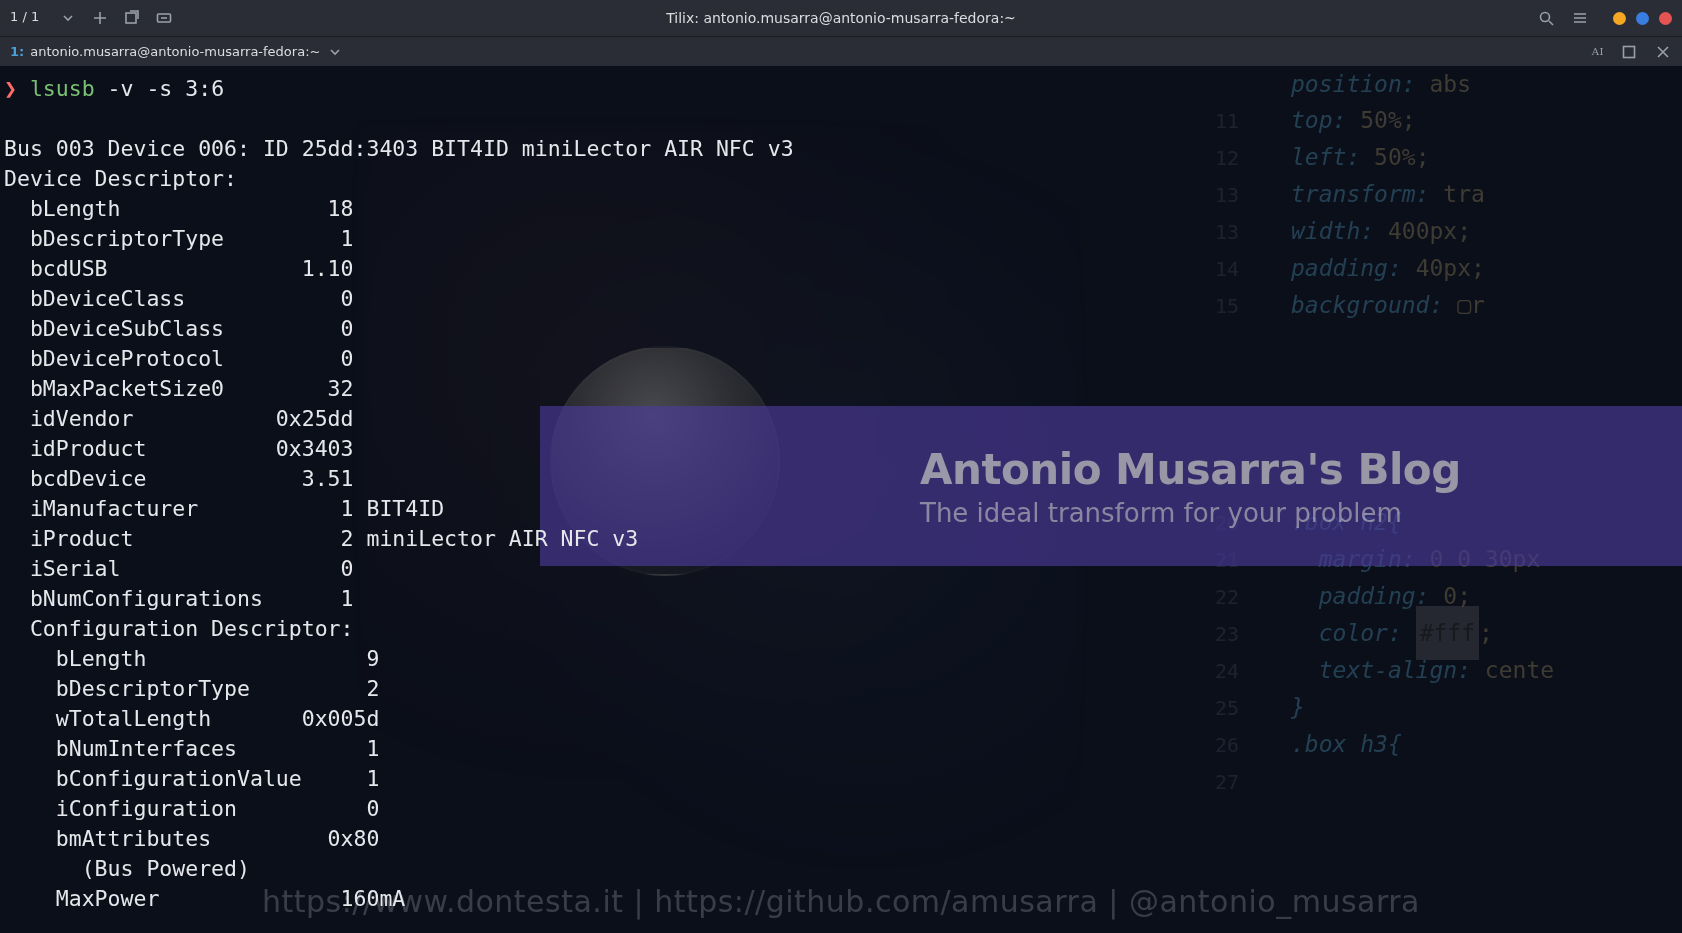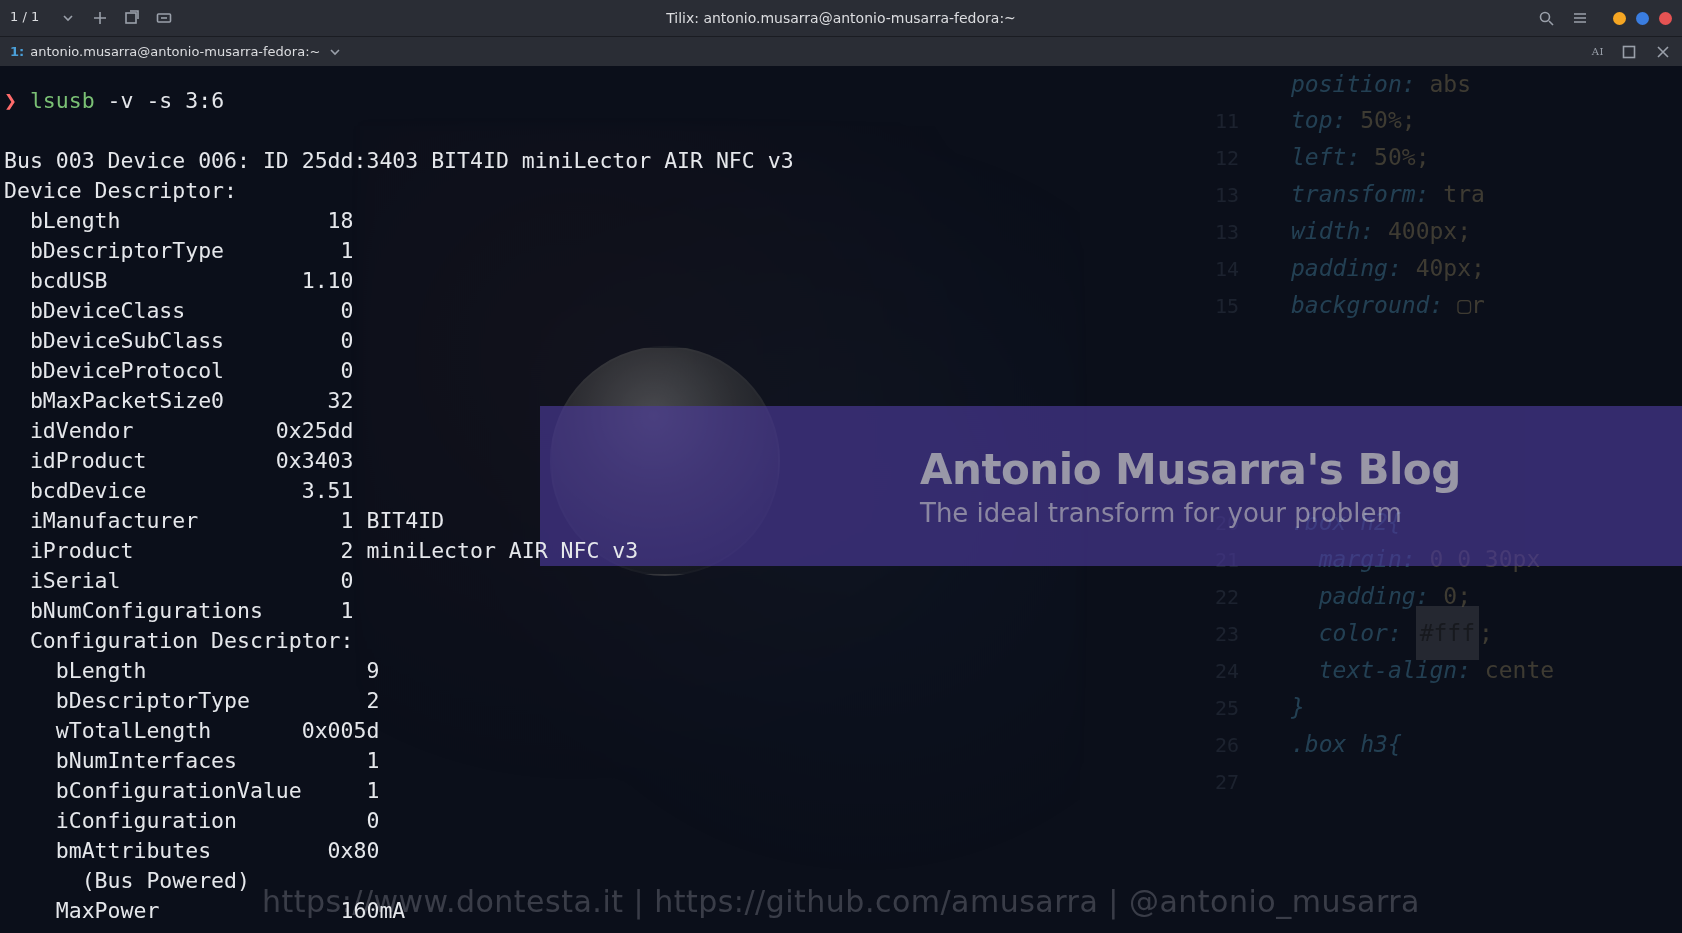--- a/index.html
+++ b/index.html
@@ -160,21 +160,21 @@
     font-size: 30px;
     color: var(--watermark);
     letter-spacing: 0.5px;
     z-index: 1;
   }
 
   pre.term {
     position: relative;
     z-index: 10;
     margin: 0;
-    padding: 20px 4px 8px 4px;
+    padding: 8px 4px 8px 4px;
     font-family: "DejaVu Sans Mono", Menlo, monospace;
     font-size: 21.5px;
     line-height: 30px;
     color: var(--cmd-white);
     white-space: pre;
   }
   .prompt-sym { color: var(--prompt-red); font-weight: 700; }
   .cmd-name { color: var(--cmd-green); }
   .cmd-args { color: var(--cmd-white); }
 </style>

